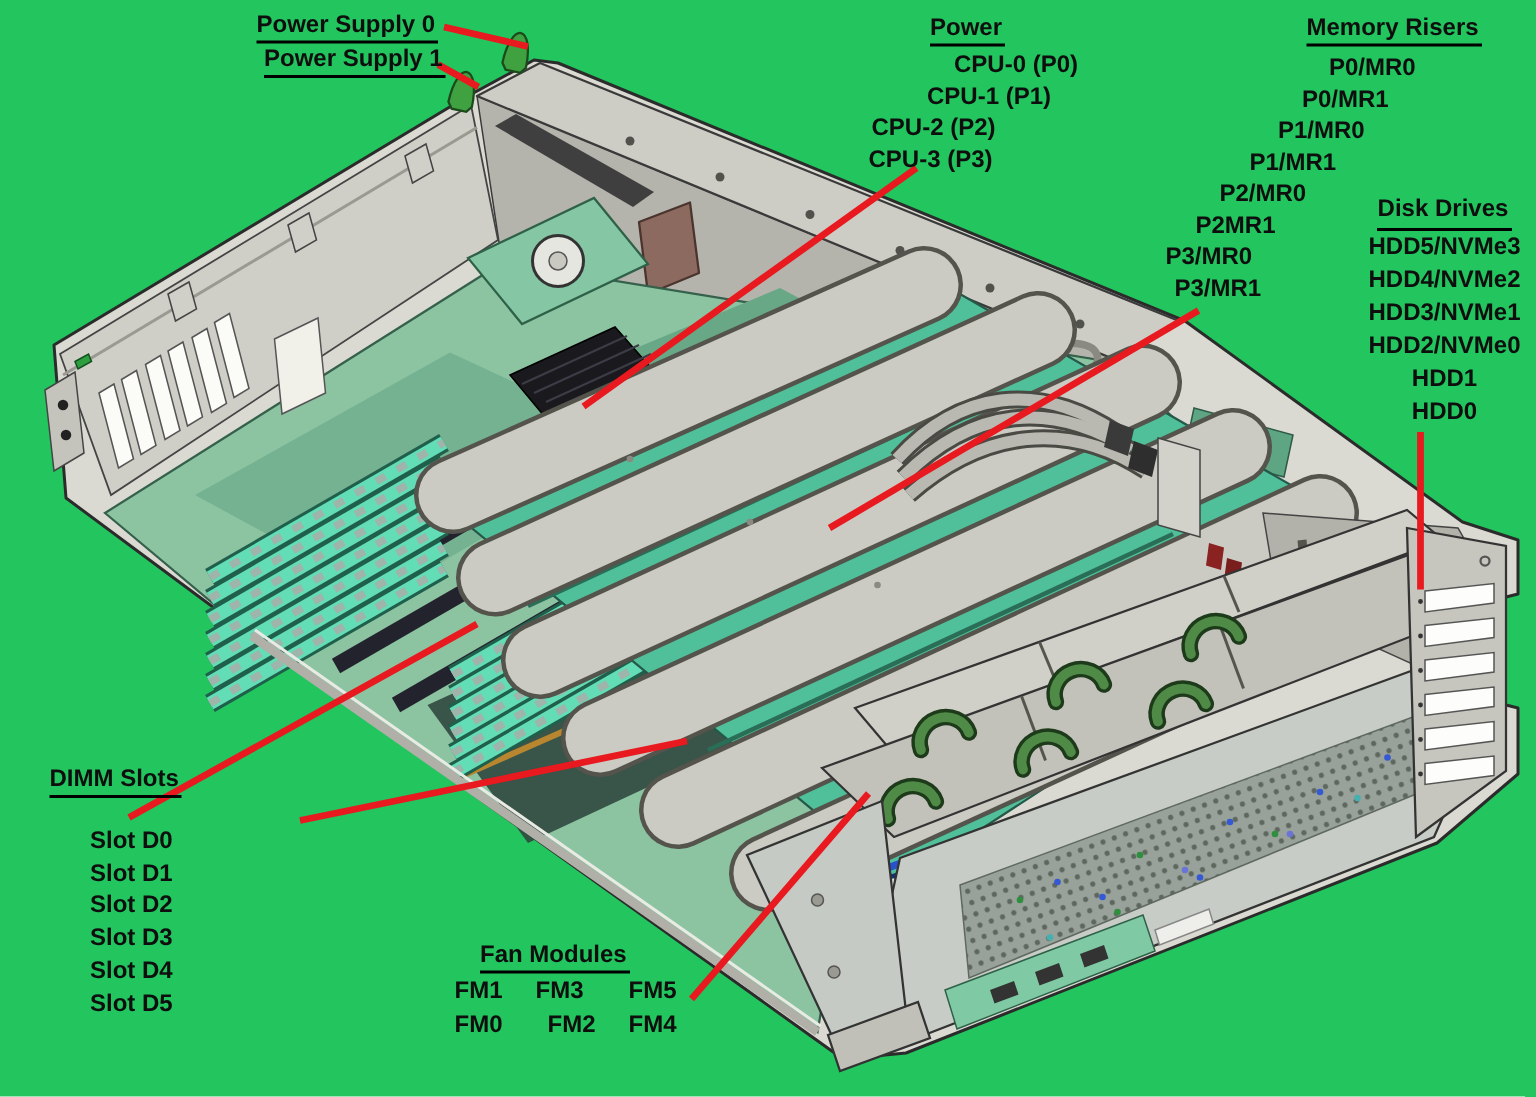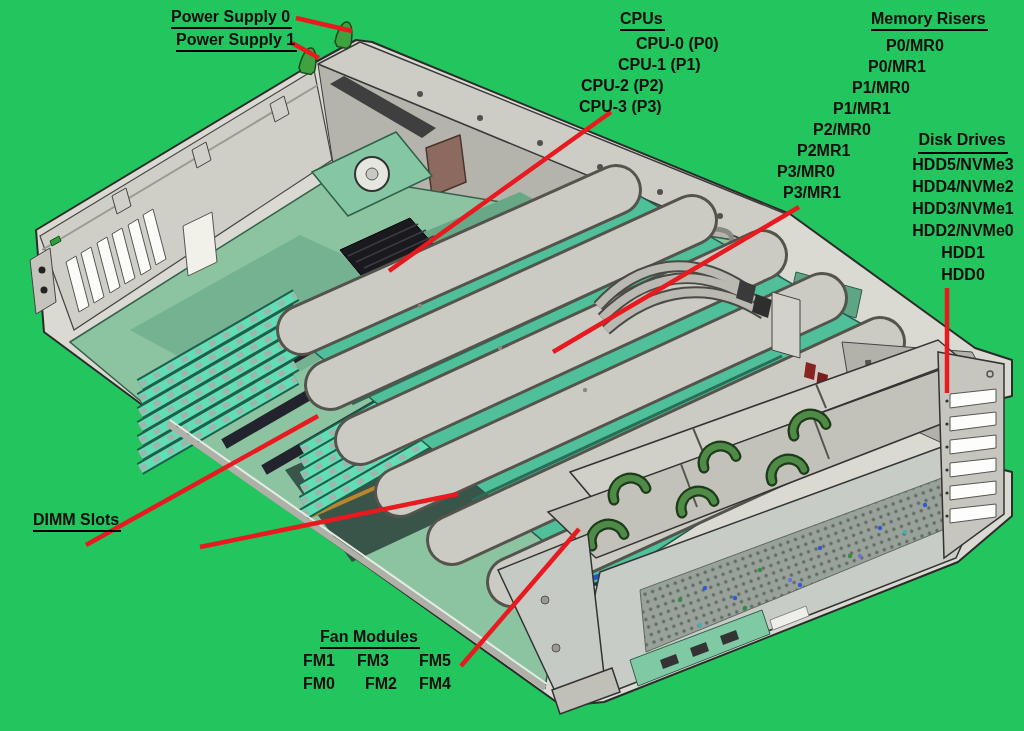--- a/index.html
+++ b/index.html
@@ -326,21 +326,21 @@
       <line x1="799" y1="207" x2="553" y2="352" stroke="#e8191f" stroke-width="4.5"></line>
       <line x1="947" y1="288" x2="947" y2="393" stroke="#e8191f" stroke-width="4.5"></line>
       <line x1="86" y1="545" x2="318" y2="416" stroke="#e8191f" stroke-width="4.5"></line>
       <line x1="200" y1="547" x2="458" y2="494" stroke="#e8191f" stroke-width="4.5"></line>
       <line x1="461" y1="666" x2="579" y2="529" stroke="#e8191f" stroke-width="4.5"></line>
     </svg>
 
   <div class="lbl" style="left:171px;top:8px"><span class="u">Power Supply 0</span></div>
   <div class="lbl" style="left:176px;top:31px"><span class="u">Power Supply 1</span></div>
 
-  <div class="lbl" style="left:620px;top:10px"><span class="u">CPUs</span></div>
+  <div class="lbl" style="left:620px;top:10px"><span class="u">Power</span></div>
   <div class="lbl" style="left:636px;top:35px">CPU-0 (P0)</div>
   <div class="lbl" style="left:618px;top:56px">CPU-1 (P1)</div>
   <div class="lbl" style="left:581px;top:77px">CPU-2 (P2)</div>
   <div class="lbl" style="left:579px;top:98px">CPU-3 (P3)</div>
 
   <div class="lbl" style="left:871px;top:10px"><span class="u">Memory Risers</span></div>
   <div class="lbl" style="left:886px;top:37px">P0/MR0</div>
   <div class="lbl" style="left:868px;top:58px">P0/MR1</div>
   <div class="lbl" style="left:852px;top:79px">P1/MR0</div>
   <div class="lbl" style="left:833px;top:100px">P1/MR1</div>
@@ -353,20 +353,28 @@
     <div><span class="u">Disk Drives</span></div>
     <div>HDD5/NVMe3</div>
     <div>HDD4/NVMe2</div>
     <div>HDD3/NVMe1</div>
     <div>HDD2/NVMe0</div>
     <div>HDD1</div>
     <div>HDD0</div>
   </div>
 
   <div class="lbl" style="left:33px;top:511px"><span class="u">DIMM Slots</span></div>
+  <div class="lbl col-left" style="left:60px;top:550px">
+    <div>Slot D0</div>
+    <div>Slot D1</div>
+    <div>Slot D2</div>
+    <div>Slot D3</div>
+    <div>Slot D4</div>
+    <div>Slot D5</div>
+  </div>
 
   <div class="lbl" style="left:320px;top:628px"><span class="u">Fan Modules</span></div>
   <div class="lbl" style="left:303px;top:652px">FM1</div>
   <div class="lbl" style="left:357px;top:652px">FM3</div>
   <div class="lbl" style="left:419px;top:652px">FM5</div>
   <div class="lbl" style="left:303px;top:675px">FM0</div>
   <div class="lbl" style="left:365px;top:675px">FM2</div>
   <div class="lbl" style="left:419px;top:675px">FM4</div>
 
 </div>

